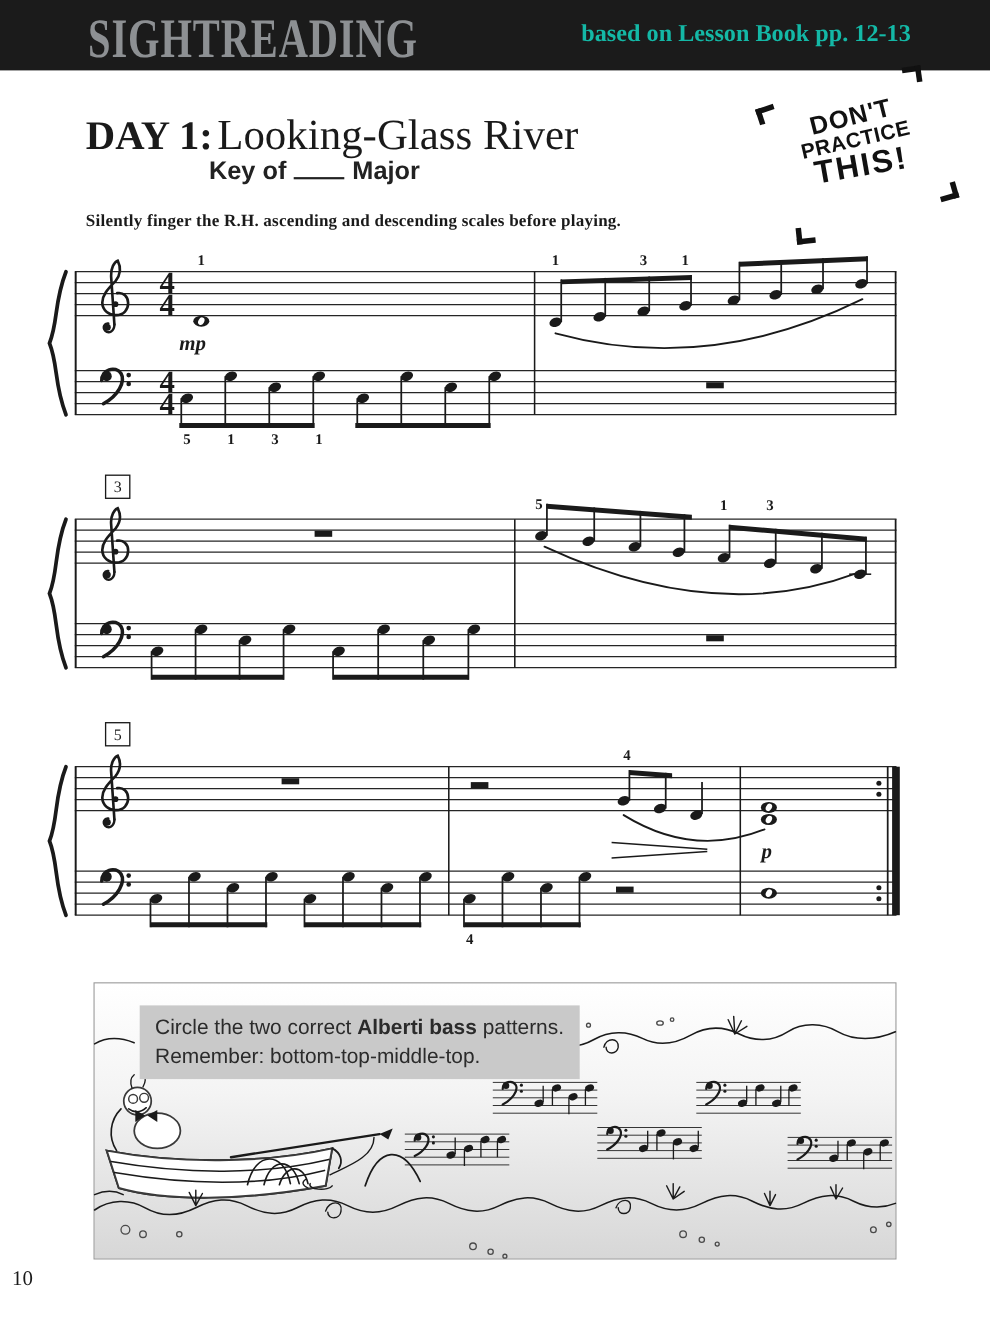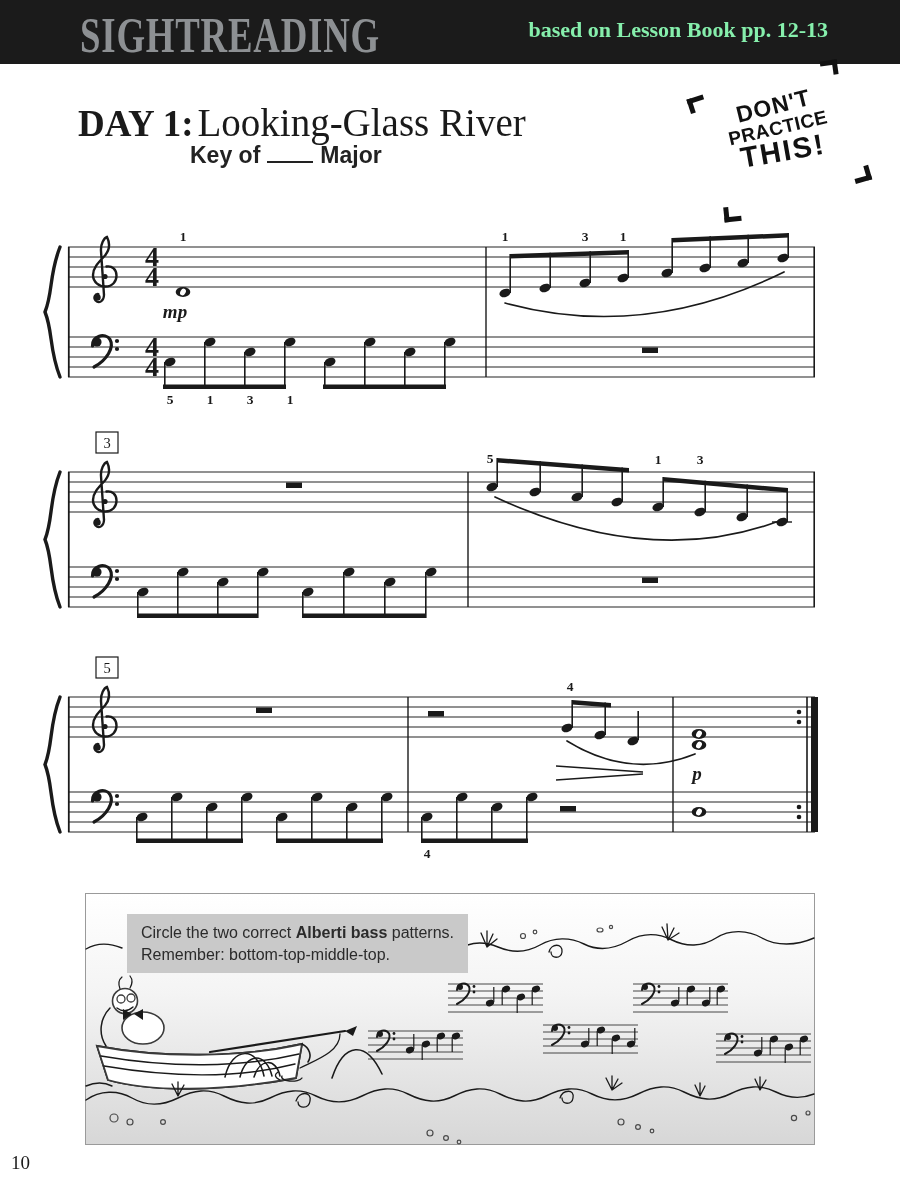--- a/index.html
+++ b/index.html
@@ -1,38 +1,38 @@
 <!DOCTYPE html>
 <html><head>
 <meta charset="utf-8">
 <style>
 *{box-sizing:border-box;margin:0;padding:0}
 html,body{width:900px;background:#fff}
 .page{position:relative;width:900px;height:1200px;background:#fff;overflow:hidden;color:#1a1a1a;font-family:"Liberation Serif",serif}
 .band{position:absolute;left:0;top:0;width:900px;height:64px;background:#1b1b1b}
 .band-title{position:absolute;left:80px;top:6px;font-size:46px;font-weight:bold;color:#8d9093;letter-spacing:1px;transform:scaleX(.80) scaleY(1.10);transform-origin:left top;font-family:"Liberation Serif",serif}
-.band-ref{position:absolute;right:72px;top:17px;font-size:22px;font-weight:bold;color:#86efac;font-family:"Liberation Serif",serif}
+.band-ref{position:absolute;right:72px;top:17px;font-size:22px;font-weight:bold;color:#14b8a6;font-family:"Liberation Serif",serif}
 .title-row{position:absolute;left:78px;top:100px;white-space:nowrap}
 .day{font-size:37px;font-weight:bold}
 .piece{font-size:39px}
 .keyline{position:absolute;left:190px;top:142px;font-family:"Liberation Sans",sans-serif;font-weight:bold;font-size:23px;color:#222}
 .blank{display:inline-block;width:46px;border-bottom:2px solid #222;height:14px;margin:0 7px}
 .stamp{position:absolute;left:702px;top:86px;width:158px;height:112px;transform:rotate(-12deg);font-family:"Liberation Sans",sans-serif;font-weight:bold;text-align:center;color:#111;padding-top:6px}
 .stamp .s1{font-size:23px;letter-spacing:1px;transform:rotate(-2deg)}
 .stamp .s2{font-size:19px;letter-spacing:.5px;margin-top:-2px;transform:rotate(-1deg)}
 .stamp .s3{font-size:29px;letter-spacing:2px;margin-top:-4px;transform:rotate(2deg)}
 .corner{position:absolute;width:17px;height:15px}
 .c-tl{left:-4px;top:-6px;border-left:5px solid #111;border-top:5px solid #111;transform:rotate(-6deg)}
 .c-tr{right:8px;top:-14px;border-right:5px solid #111;border-top:5px solid #111;transform:rotate(4deg)}
 .c-br{right:-2px;bottom:0;border-right:5px solid #111;border-bottom:5px solid #111;transform:rotate(-4deg)}
 .c-bl{left:8px;bottom:-12px;border-left:5px solid #111;border-bottom:5px solid #111;transform:rotate(6deg)}
 .instruction{position:absolute;left:78px;top:192px;font-size:15.5px;font-weight:bold;letter-spacing:.2px}
 #music-layer{position:absolute;left:0;top:0;width:900px;height:1200px;z-index:2;pointer-events:none}
 .activity-box{position:absolute;left:85px;top:893px;width:730px;height:252px;border:1px solid #9a9a9a;background:linear-gradient(180deg,#ffffff 0%,#f4f4f4 40%,#d7d7d7 100%)}
-.prompt{position:absolute;left:127px;top:914px;background:#c9c9c9;padding:8px 14px;z-index:3;font-family:"Liberation Sans",sans-serif;font-size:16px;color:#2b2b2b;line-height:1.35}
+.prompt{position:absolute;left:127px;top:914px;background:#c9c9c9;padding:8px 14px;z-index:3;font-family:"Liberation Sans",sans-serif;font-size:19px;color:#2b2b2b;line-height:1.35}
 .prompt div{white-space:nowrap}
 .page-number{position:absolute;left:11px;top:1152px;font-size:19px}
 svg text{font-family:"Liberation Serif",serif;fill:#1a1a1a}
 .fing{font-size:13.5px;font-weight:bold}
 .ts{font-size:28px;font-weight:bold}
 .dyn{font-size:19px;font-weight:bold;font-style:italic}
 .mnum{font-size:14.5px}
 </style>
 </head>
 <body>
@@ -56,20 +56,21 @@
   <div class="stamp">
     <span class="corner c-tl"></span>
     <span class="corner c-tr"></span>
     <span class="corner c-br"></span>
     <span class="corner c-bl"></span>
     <div class="s1">DON'T</div>
     <div class="s2">PRACTICE</div>
     <div class="s3">THIS!</div>
   </div>
 
+  <p class="instruction">Silently finger the R.H. ascending and descending scales before playing.</p>
 
   <div class="activity-box"></div>
 
   <div class="prompt">
     <div><span>Circle the two correct </span><b>Alberti bass</b><span> patterns.</span></div>
     <div>Remember: bottom-top-middle-top.</div>
   </div>
 
   <svg id="music-layer" viewBox="0 0 900 1200">
       <g>

